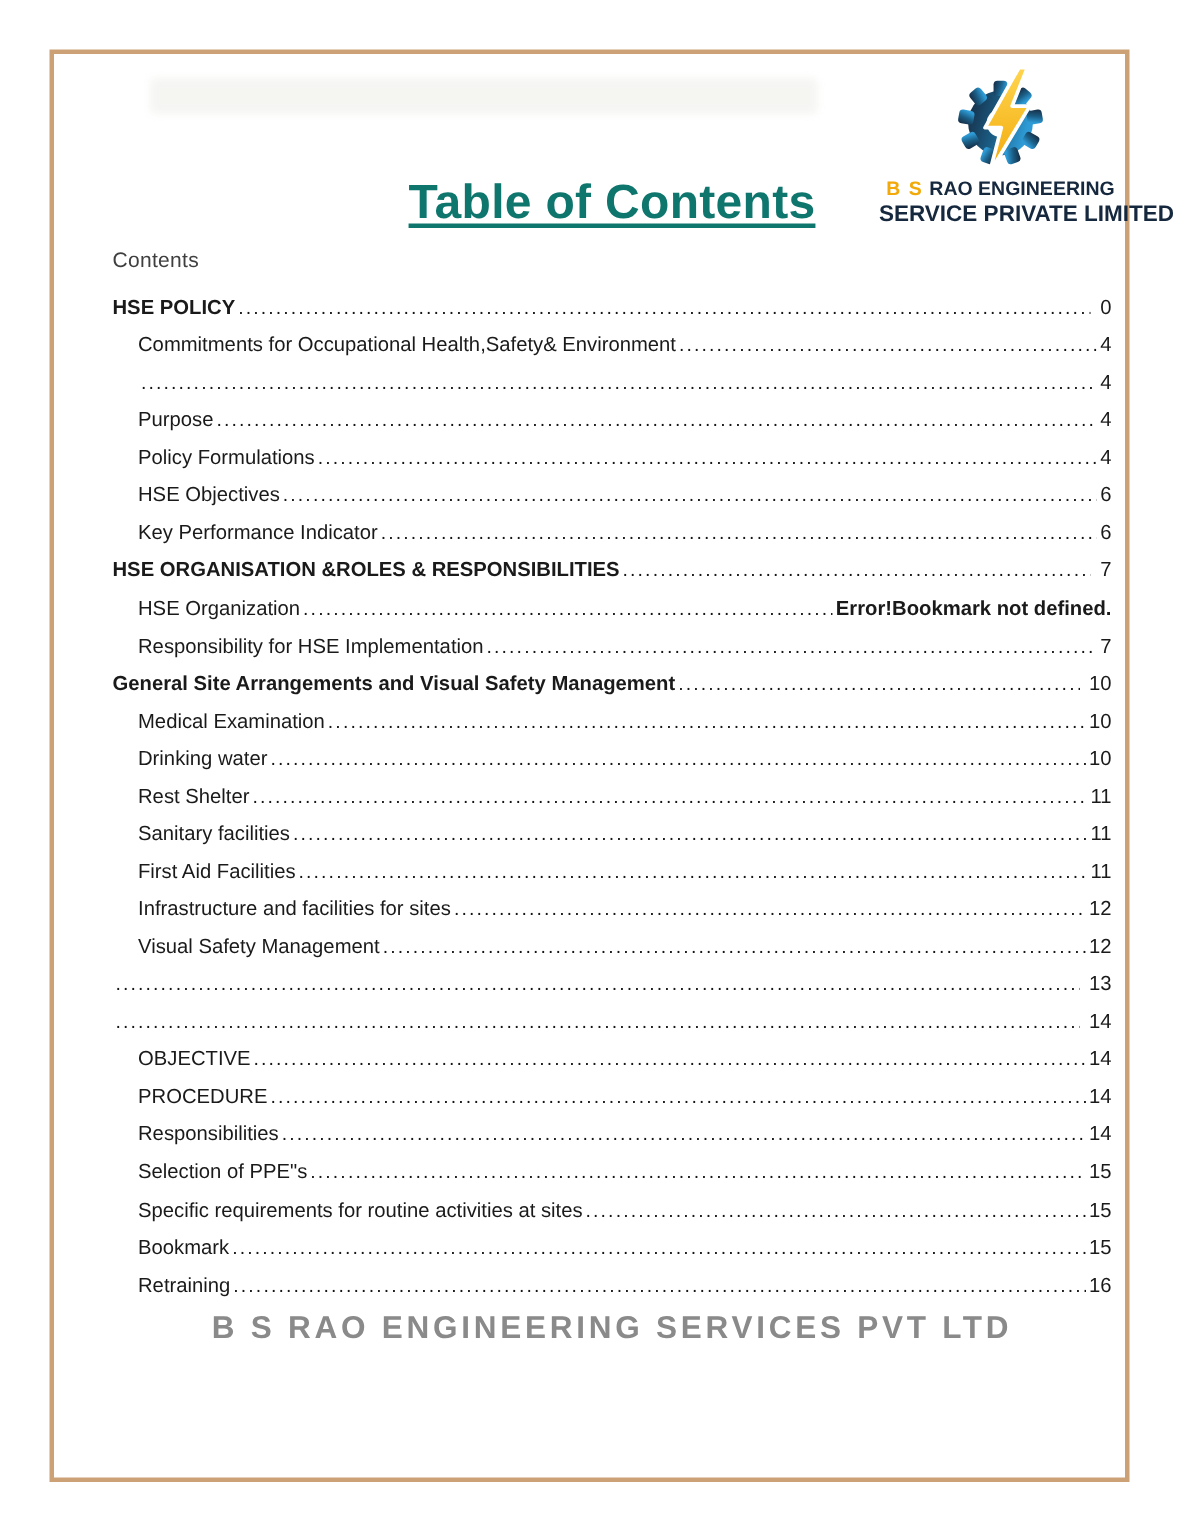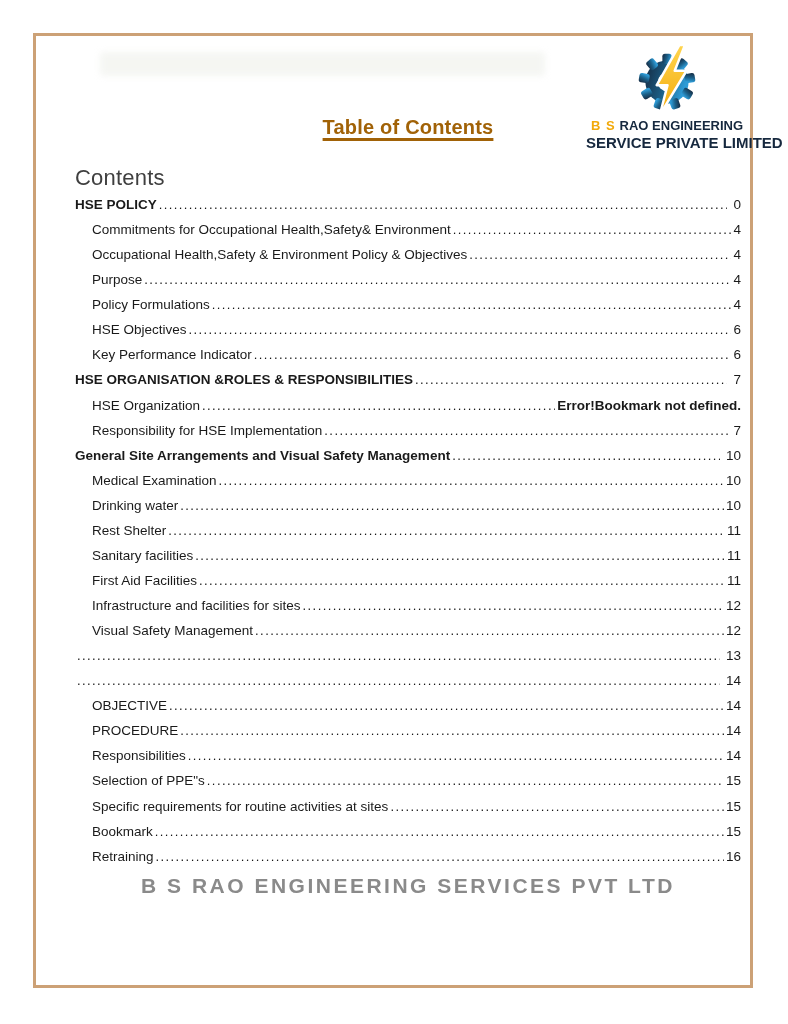--- a/index.html
+++ b/index.html
@@ -10,34 +10,34 @@
   .border-frame {
     position:absolute; left:33px; top:33px; width:714px; height:949px;
     border:3px solid var(--border_tan, #CCA176);
   }
   .ghost-bar {
     position:absolute; left:100px; top:52px; width:445px; height:24px;
     background:#edefe9; opacity:0.55; filter:blur(3px); border-radius:3px;
   }
   .title {
     position:absolute; left:75px; top:116px; width:666px; margin:0;
-    text-align:center; font-size:20px; font-weight:bold; color:#a16207;
+    text-align:center; font-size:32px; font-weight:bold; color:#0f766e;
     text-decoration:underline; text-decoration-thickness:2.5px; text-underline-offset:4px;
     letter-spacing:0.2px;
   }
   .logo {
     position:absolute; left:586px; top:44px; width:162px; text-align:center;
   }
   .logo svg { display:block; margin:0 auto; }
   .logo-text { margin-top:2px; line-height:1.25; font-weight:bold; }
   .logo-line1 { font-size:13px; color:var(--logo_navy, #16283E); white-space:nowrap; }
   .logo-line2 { font-size:15px; color:var(--logo_navy, #16283E); white-space:nowrap; }
   .logo-accent { color:var(--logo_gold, #F2A90A); margin-right:4px; letter-spacing:1px; }
   .contents-heading {
-    position:absolute; left:75px; top:165px; font-size:22px; color:#3f3f3f;
+    position:absolute; left:75px; top:165px; font-size:14px; color:#3f3f3f;
     letter-spacing:0.2px;
   }
   .toc {
     position:absolute; left:75px; top:192px; width:666px; color:var(--text_black, #1A1A1A);
   }
   .toc-row { height:25.07px; display:flex; align-items:center; font-size:13.5px; }
   .toc-row .label { white-space:nowrap; }
   .toc-row.lvl1 .label { font-weight:bold; }
   .toc-row.lvl1 .pageno { margin-left:4px; }
   .toc-row.lvl2 { padding-left:17px; }
@@ -110,21 +110,20 @@
     <span class="pageno">0</span>
   </div>
 
   <div class="toc-row lvl2">
     <span class="label">Commitments for Occupational Health,Safety&amp; Environment</span>
     <span class="leader">............................................................................................................................................................................................................................................................................................................</span>
     <span class="pageno">4</span>
   </div>
 
   <div class="toc-row lvl2">
-    <span class="label">Occupational Health,Safety &amp; Environment Policy &amp; Objectives</span>
     <span class="leader">............................................................................................................................................................................................................................................................................................................</span>
     <span class="pageno">4</span>
   </div>
 
   <div class="toc-row lvl2">
     <span class="label">Purpose</span>
     <span class="leader">............................................................................................................................................................................................................................................................................................................</span>
     <span class="pageno">4</span>
   </div>
 

